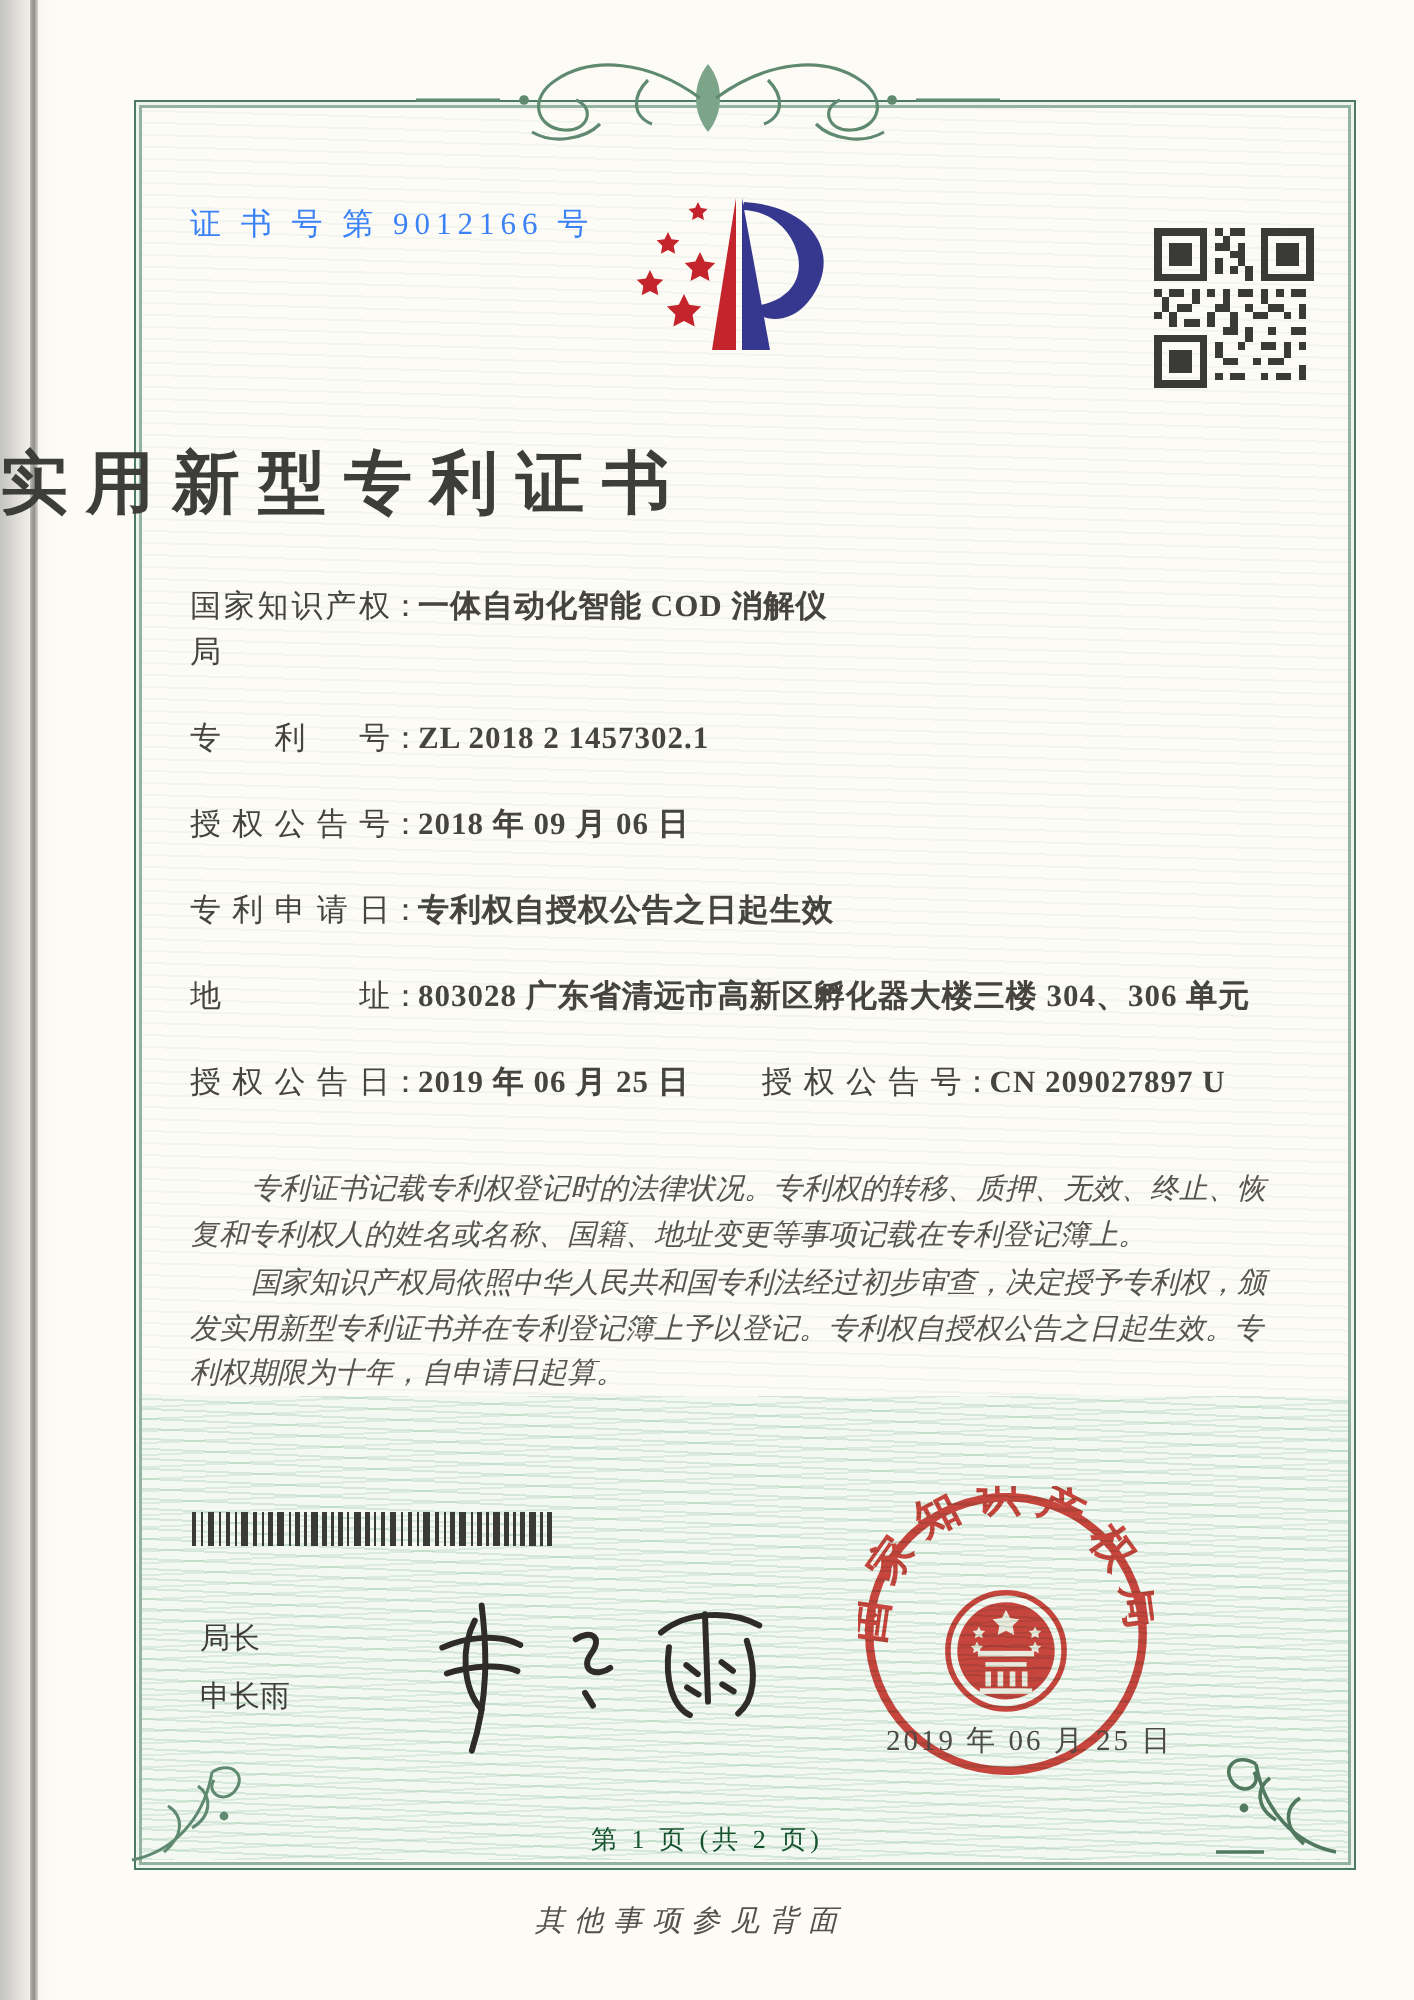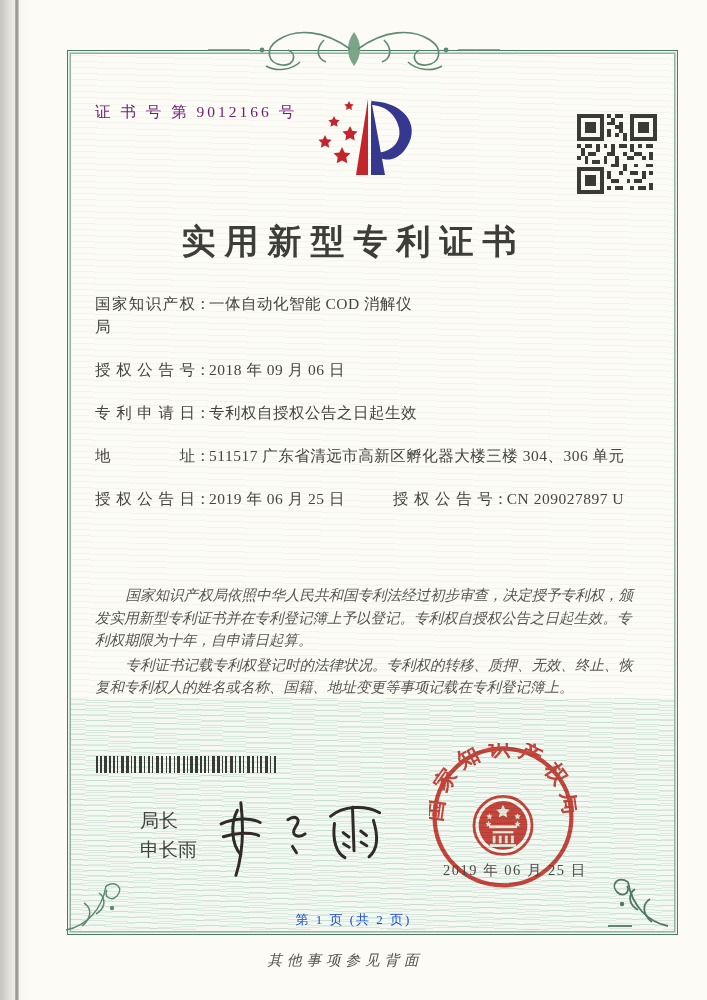--- a/index.html
+++ b/index.html
@@ -16,44 +16,44 @@
         background:
           repeating-linear-gradient(2.5deg, rgba(139,190,156,.28) 0 1px, transparent 1px 5px),
           repeating-linear-gradient(-2.5deg, rgba(139,190,156,.22) 0 1px, transparent 1px 6px);
         background-color:#f3f8f2;}
   .guilloche-faint{position:absolute;left:70px;top:53px;width:604px;height:645px;
         background:repeating-linear-gradient(1.5deg, rgba(150,195,165,.10) 0 1px, transparent 1px 6px);}
   .ornament{position:absolute;color:#5f8a70;}
   .orn-top{left:50%;top:20px;transform:translateX(-50%);}
   .orn-bl{left:60px;top:862px;}
   .orn-br{left:602px;top:855px;}
-  .cert-no{position:absolute;left:95px;top:102px;font-size:15.5px;letter-spacing:3px;color:#701a75;}
+  .cert-no{position:absolute;left:95px;top:102px;font-size:15.5px;letter-spacing:3px;color:#3b82f6;}
   .logo{position:absolute;left:316px;top:95px;width:106px;height:94px;}
   .qr{position:absolute;left:577px;top:114px;width:80px;height:80px;}
-  .title{position:absolute;left:0;right:0;top:219px;margin:0;text-align:center;
+  .title{position:absolute;left:0;right:0;top:219px;margin:0;
         font-size:34px;font-weight:700;letter-spacing:9px;color:#3d3d3a;}
   .fields{position:absolute;left:95px;top:292px;width:550px;font-size:15.5px;color:#45443f;}
   .frow{margin-bottom:20px;line-height:23px;}
   .flabel{display:inline-block;width:100px;text-align:justify;text-align-last:justify;vertical-align:top;}
   .fcolon{display:inline-block;width:14px;vertical-align:top;}
-  .fvalue{display:inline-block;letter-spacing:.5px;vertical-align:top;}
+  .fvalue{display:inline-block;letter-spacing:.5px;vertical-align:top;font-weight:bold;}
   .frow-addr .fvalue{width:430px;}
   .grant-row{line-height:23px;}
   .grant-pair{display:inline-block;vertical-align:top;}
-  .grant-pair.second{margin-left:44px;}
+  .grant-pair.second{margin-left:32px;}
   .paras{position:absolute;left:95px;top:584px;width:549px;font-size:14.5px;line-height:22.5px;
         color:#56544f;font-style:italic;}
   .paras p{margin:0 0 2px 0;text-indent:2.1em;}
   .barcode{position:absolute;left:96px;top:756px;width:182px;height:17px;}
-  .signer{position:absolute;left:100px;top:806px;font-size:19px;line-height:29px;color:#3f3e3a;margin-left:40px;}
+  .signer{position:absolute;left:100px;top:806px;font-size:15px;line-height:29px;color:#3f3e3a;}
   .signature{position:absolute;left:203px;top:793px;width:195px;height:84px;}
   .seal{position:absolute;left:429px;top:743px;width:148px;height:148px;mix-blend-mode:multiply;opacity:.93;}
   .seal-date{position:absolute;left:443px;top:861px;font-size:14.5px;letter-spacing:1.5px;color:#4b4a46;}
   .page-info{position:absolute;left:0;right:0;top:911px;text-align:center;font-size:13px;
-        letter-spacing:2px;color:#1d4ed8;}
+        letter-spacing:2px;color:#14532d;}
   .back-note{position:absolute;left:0;right:16px;top:951px;text-align:center;font-size:14.5px;
         letter-spacing:5px;color:#52514c;font-style:italic;}
 </style>
 </head>
 <body>
 
 <div class="page">
   <div class="scan-edge"></div>
 
   <div class="guilloche-faint"></div>
@@ -179,41 +179,44 @@
     </g>
   </svg>
 
   <h1 class="title">实用新型专利证书</h1>
 
   <div class="fields">
     <div class="frow">
       <span class="flabel">国家知识产权局</span><span class="fcolon">：</span><span class="fvalue">一体自动化智能 COD 消解仪</span>
     </div>
     <div class="frow">
+      <span class="flabel">专利号</span><span class="fcolon">：</span><span class="fvalue">ZL 2018 2 1457302.1</span>
+    </div>
+    <div class="frow">
       <span class="flabel">授权公告号</span><span class="fcolon">：</span><span class="fvalue">2018 年 09 月 06 日</span>
     </div>
     <div class="frow">
       <span class="flabel">专利申请日</span><span class="fcolon">：</span><span class="fvalue">专利权自授权公告之日起生效</span>
     </div>
     <div class="frow frow-addr">
-      <span class="flabel">地址</span><span class="fcolon">：</span><span class="fvalue">511517 广东省清远市高新区孵化器大楼三楼 304、306 单元</span>
+      <span class="flabel">地址</span><span class="fcolon">：</span><span class="fvalue">803028 广东省清远市高新区孵化器大楼三楼 304、306 单元</span>
     </div>
     <div class="grant-row">
       <span class="grant-pair">
         <span class="flabel">授权公告日</span><span class="fcolon">：</span><span class="fvalue">2019 年 06 月 25 日</span>
       </span>
       <span class="grant-pair second">
         <span class="flabel">授权公告号</span><span class="fcolon">：</span><span class="fvalue">CN 209027897 U</span>
       </span>
     </div>
   </div>
 
   <div class="paras">
+    <p>专利证书记载专利权登记时的法律状况。专利权的转移、质押、无效、终止、恢复和专利权人的姓名或名称、国籍、地址变更等事项记载在专利登记簿上。</p>
     <p>国家知识产权局依照中华人民共和国专利法经过初步审查，决定授予专利权，颁发实用新型专利证书并在专利登记簿上予以登记。专利权自授权公告之日起生效。专利权期限为十年，自申请日起算。</p>
-    <p>专利证书记载专利权登记时的法律状况。专利权的转移、质押、无效、终止、恢复和专利权人的姓名或名称、国籍、地址变更等事项记载在专利登记簿上。</p>
   </div>
 
   <svg class="barcode" viewBox="0 0 162 18" preserveAspectRatio="none" shape-rendering="crispEdges">
     <g fill="#3a3a37">
       <rect x="0" width="2" height="18"></rect>
         <rect x="4" width="1" height="18"></rect>
         <rect x="7" width="3" height="18"></rect>
       <rect x="12" width="1" height="18"></rect>
         <rect x="15" width="2" height="18"></rect>
         <rect x="19" width="1" height="18"></rect>

